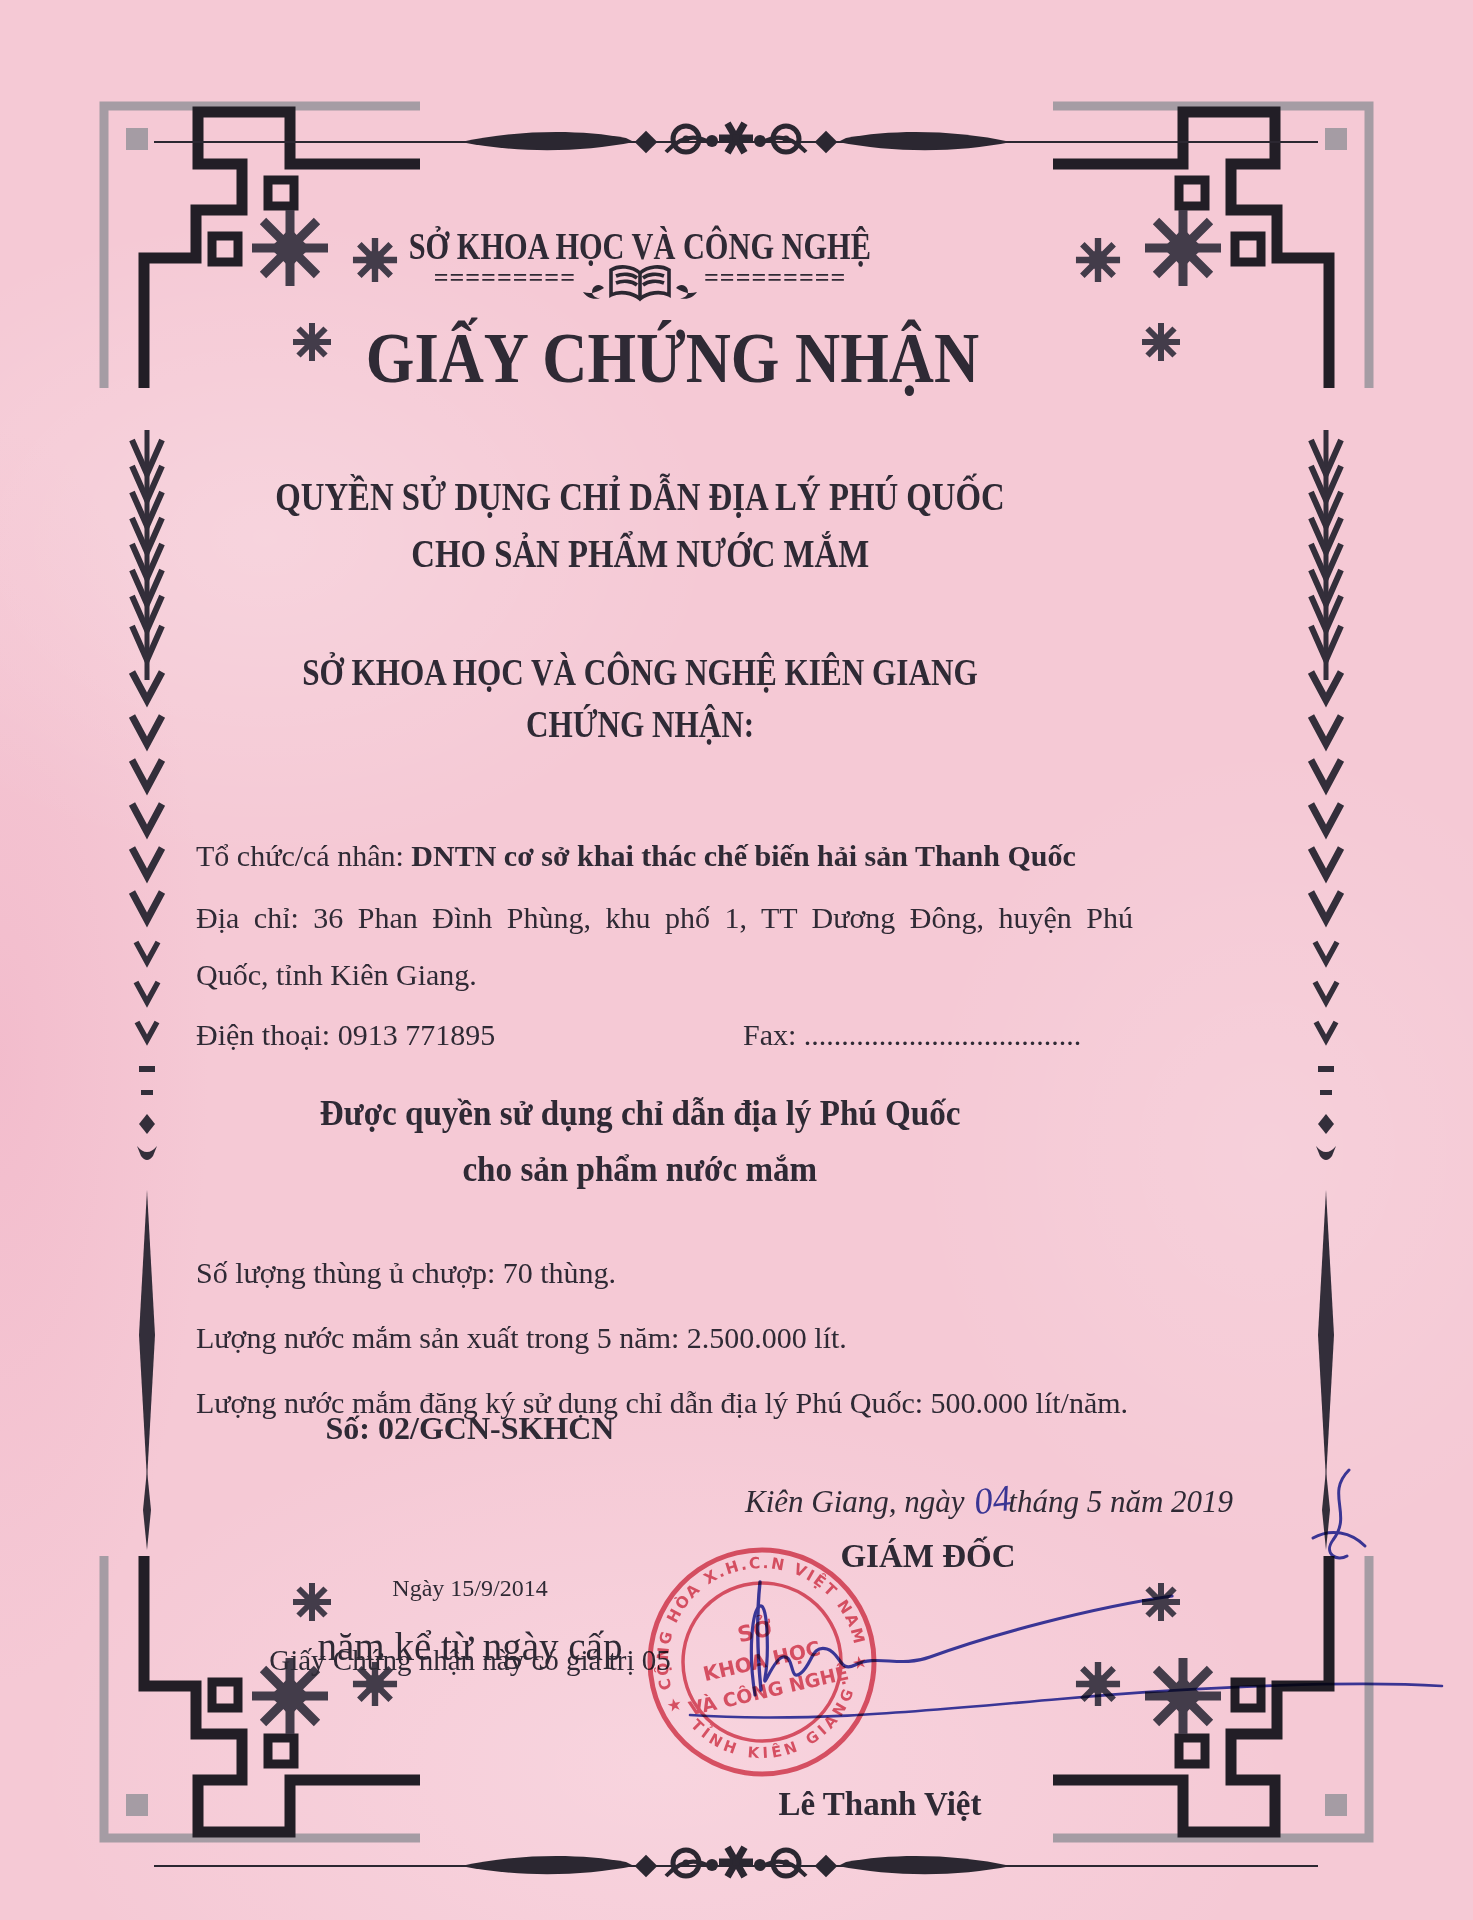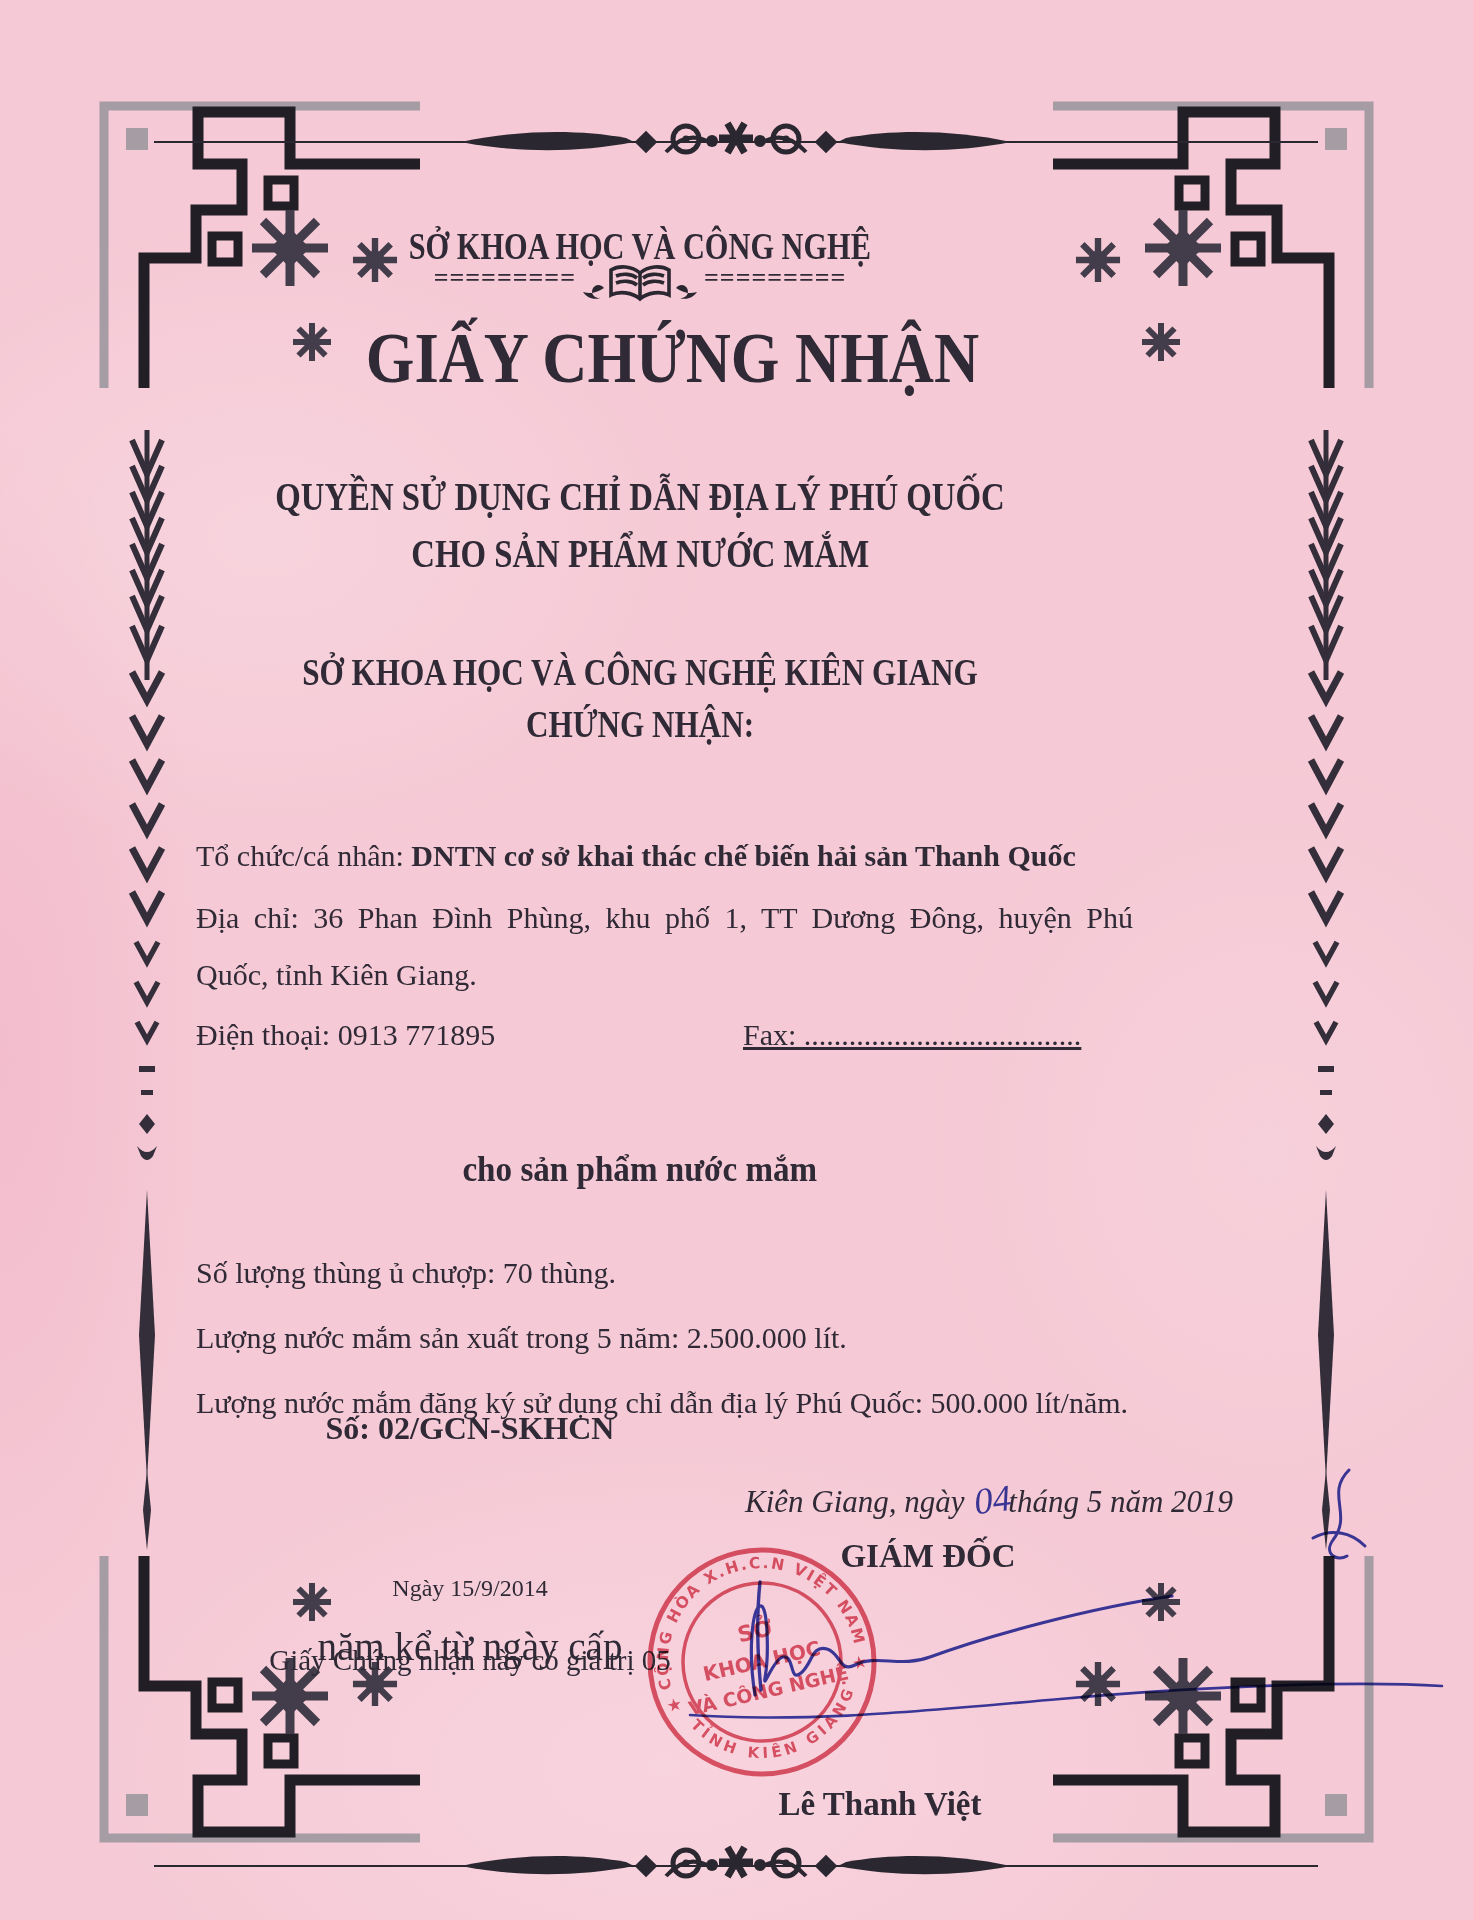--- a/index.html
+++ b/index.html
@@ -250,23 +250,26 @@
     <span class="sqz" style="transform:scaleX(.82);">CHỨNG NHẬN:</span>
   </div>
 
   <div class="abs bodyline" style="top:836px;">
     <span>Tổ chức/cá nhân: </span><span class="b">DNTN cơ sở khai thác chế biến hải sản Thanh Quốc</span>
   </div>
   <div class="abs bodyline" style="top:898px;word-spacing:7px;">Địa chỉ: 36 Phan Đình Phùng, khu phố 1, TT Dương Đông, huyện Phú</div>
   <div class="abs bodyline" style="top:955px;">Quốc, tỉnh Kiên Giang.</div>
   <div class="abs bodyline" style="top:1015px;">
     <span>Điện thoại: 0913 771895</span>
-    <span class="abs" style="left:547px;top:0;text-decoration:underline;">Fax: .....................................</span>
-  </div>
-
+    <span class="abs" style="left:547px;top:0;">Fax: .....................................</span>
+  </div>
+
+  <div class="abs c b" style="top:1092px;font-size:36px;">
+    <span class="sqz" style="transform:scaleX(.92);">Được quyền sử dụng chỉ dẫn địa lý Phú Quốc</span>
+  </div>
   <div class="abs c b" style="top:1148px;font-size:36px;">
     <span class="sqz" style="transform:scaleX(.92);">cho sản phẩm nước mắm</span>
   </div>
 
   <div class="abs bodyline" style="top:1253px;">Số lượng thùng ủ chượp: 70 thùng.</div>
   <div class="abs bodyline" style="top:1318px;">Lượng nước mắm sản xuất trong 5 năm: 2.500.000 lít.</div>
   <div class="abs bodyline" style="top:1383px;">Lượng nước mắm đăng ký sử dụng chỉ dẫn địa lý Phú Quốc: 500.000 lít/năm.</div>
 
   <div class="abs center-col b" style="top:1410px;font-size:32px;">Số: 02/GCN-SKHCN</div>
   <div class="abs center-col" style="top:1575px;font-size:24px;">Ngày 15/9/2014</div>

